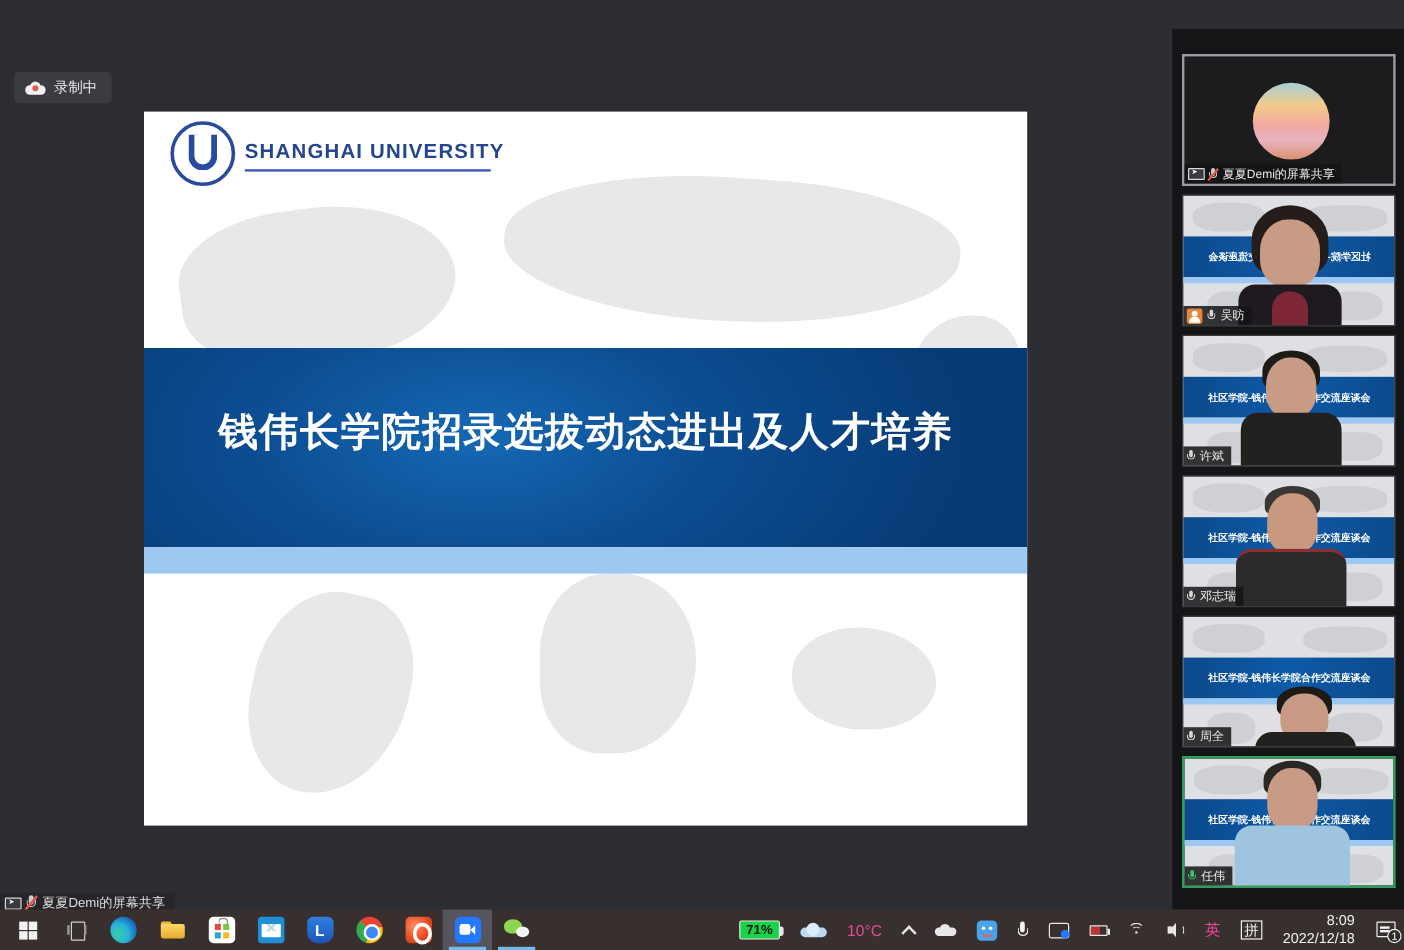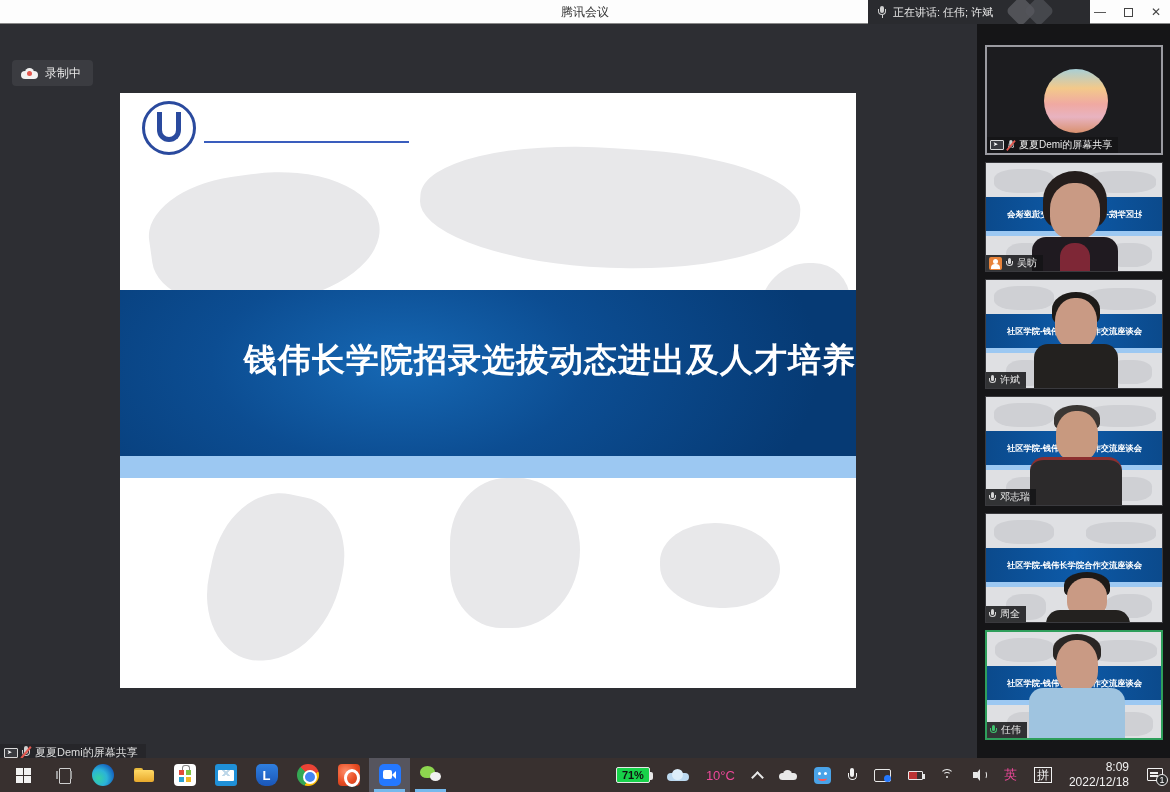--- a/index.html
+++ b/index.html
@@ -38,21 +38,21 @@
   .slide { position:absolute; left:120px; top:69px; width:736px; height:595px; background:#fff; overflow:hidden; }
   .map-blob { position:absolute; background:#e8e8ea; }
   .slide-logo { position:absolute; left:6px; top:8px; width:300px; height:62px; }
   .logo-seal { position:absolute; left:16px; top:0; width:54px; height:54px; border:3px solid #2a4a9e; border-radius:50%; background:#fff; }
   .logo-seal .u { position:absolute; left:12px; top:8px; width:24px; height:30px; border:5px solid #2a4a9e; border-top:none; border-radius:0 0 14px 14px; }
   .logo-text { position:absolute; left:78px; top:16px; font-size:17px; font-weight:bold; letter-spacing:1px; color:#24458f; white-space:nowrap; }
   .logo-underline { position:absolute; left:78px; top:40px; width:205px; height:2px; background:#3a5dbd; }
   .slide-banner { position:absolute; left:0; top:197px; width:736px; height:166px;
     background:radial-gradient(ellipse 420px 220px at 38% 45%, #1668b4 0%, #0c4d92 45%, #063a74 100%); }
   .banner-line { position:absolute; left:0; width:736px; text-align:center; color:#fff; font-weight:bold; font-size:33px; letter-spacing:1px; }
-  .banner-line.l1 { top:48px;text-align:right; }
+  .banner-line.l1 { top:48px; }
   .banner-line.l2 { top:118px; }
   .slide-strip { position:absolute; left:0; top:363px; width:736px; height:22px; background:#9cc8f2; }
 
   .share-bar { position:absolute; left:0; bottom:-3px; height:17px; background:#26262a; display:flex; align-items:center; gap:5px; padding:0 8px 0 4px; }
   .share-bar .txt { font-size:11px; color:#dedede; white-space:nowrap; }
   .mini-monitor { position:relative; width:12px; height:10px; flex:0 0 auto; }
   .mini-monitor::before { content:""; position:absolute; left:0; top:0; width:12px; height:8px; border:1px solid #d8d8d8; border-radius:1px; background:#3a3b40; }
   .mini-monitor::after { content:"➤"; position:absolute; left:3px; top:0px; font-size:6px; color:#fff; }
   .mic-muted { position:relative; width:9px; height:13px; flex:0 0 auto; }
   .mic-muted .cap { position:absolute; left:2.5px; top:0; width:4px; height:8px; border-radius:2px; background:#cfcfcf; }
@@ -171,46 +171,20 @@
   .notif { position:relative; width:18px; height:16px; }
   .notif::before { content:""; position:absolute; left:1px; top:1px; width:14px; height:11px; border:1.5px solid #f2f2f2; border-radius:1px; }
   .notif::after { content:""; position:absolute; left:4px; top:5px; width:8px; height:1.5px; background:#f2f2f2; box-shadow:0 3px #f2f2f2; }
   .notif .badge { position:absolute; right:-4px; bottom:-3px; width:12px; height:12px; background:#2b2b2b; border:1px solid #f2f2f2; border-radius:50%; font-size:9px; color:#fff; display:flex; align-items:center; justify-content:center; }
 </style>
 </head>
 <body>
 
 <div class="screen">
 
-  <div class="titlebar">
-    <div class="titlebar-title">腾讯会议</div>
-    <div class="speaking-box">
-      <span class="mic-glyph">
-          <i class="cap"></i>
-          <i class="bow"></i>
-          <i class="stem"></i>
-        </span>
-      <span class="speaking-text">正在讲话: 任伟; 许斌</span>
-      <span class="meet-watermark">
-          <i></i>
-          <i></i>
-        </span>
-    </div>
-    <div class="win-controls">
-      <div class="win-btn">
-          <span>—</span>
-        </div>
-      <div class="win-btn">
-          <span class="restore-glyph"></span>
-        </div>
-      <div class="win-btn">
-          <span>✕</span>
-        </div>
-    </div>
-  </div>
 
   <div class="stage">
 
     <div class="rec-chip">
       <span class="cloud-rec-icon">
           <i class="cl2"></i>
           <i class="cl"></i>
           <i class="dot"></i>
         </span>
       <span class="txt">录制中</span>
@@ -222,20 +196,21 @@
       <div class="map-blob" style="left:300px;top:55px;width:380px;height:120px;border-radius:55% 45% 60% 50%;transform:rotate(4deg);"></div>
       <div class="map-blob" style="left:330px;top:385px;width:130px;height:150px;border-radius:50% 55% 60% 45%;"></div>
       <div class="map-blob" style="left:90px;top:400px;width:130px;height:170px;border-radius:55% 45% 65% 50%;transform:rotate(12deg);"></div>
       <div class="map-blob" style="left:540px;top:430px;width:120px;height:85px;border-radius:50% 60% 50% 55%;"></div>
       <div class="map-blob" style="left:640px;top:170px;width:90px;height:90px;border-radius:60% 45% 55% 50%;"></div>
 
       <div class="slide-logo">
         <span class="logo-seal">
             <i class="u"></i>
           </span>
+        <span class="logo-text">SHANGHAI UNIVERSITY</span>
         <span class="logo-underline"></span>
       </div>
 
       <div class="slide-banner">
         <div class="banner-line l1">钱伟长学院招录选拔动态进出及人才培养</div>
       </div>
       <div class="slide-strip"></div>
     </div>
 
     <div class="share-bar">

